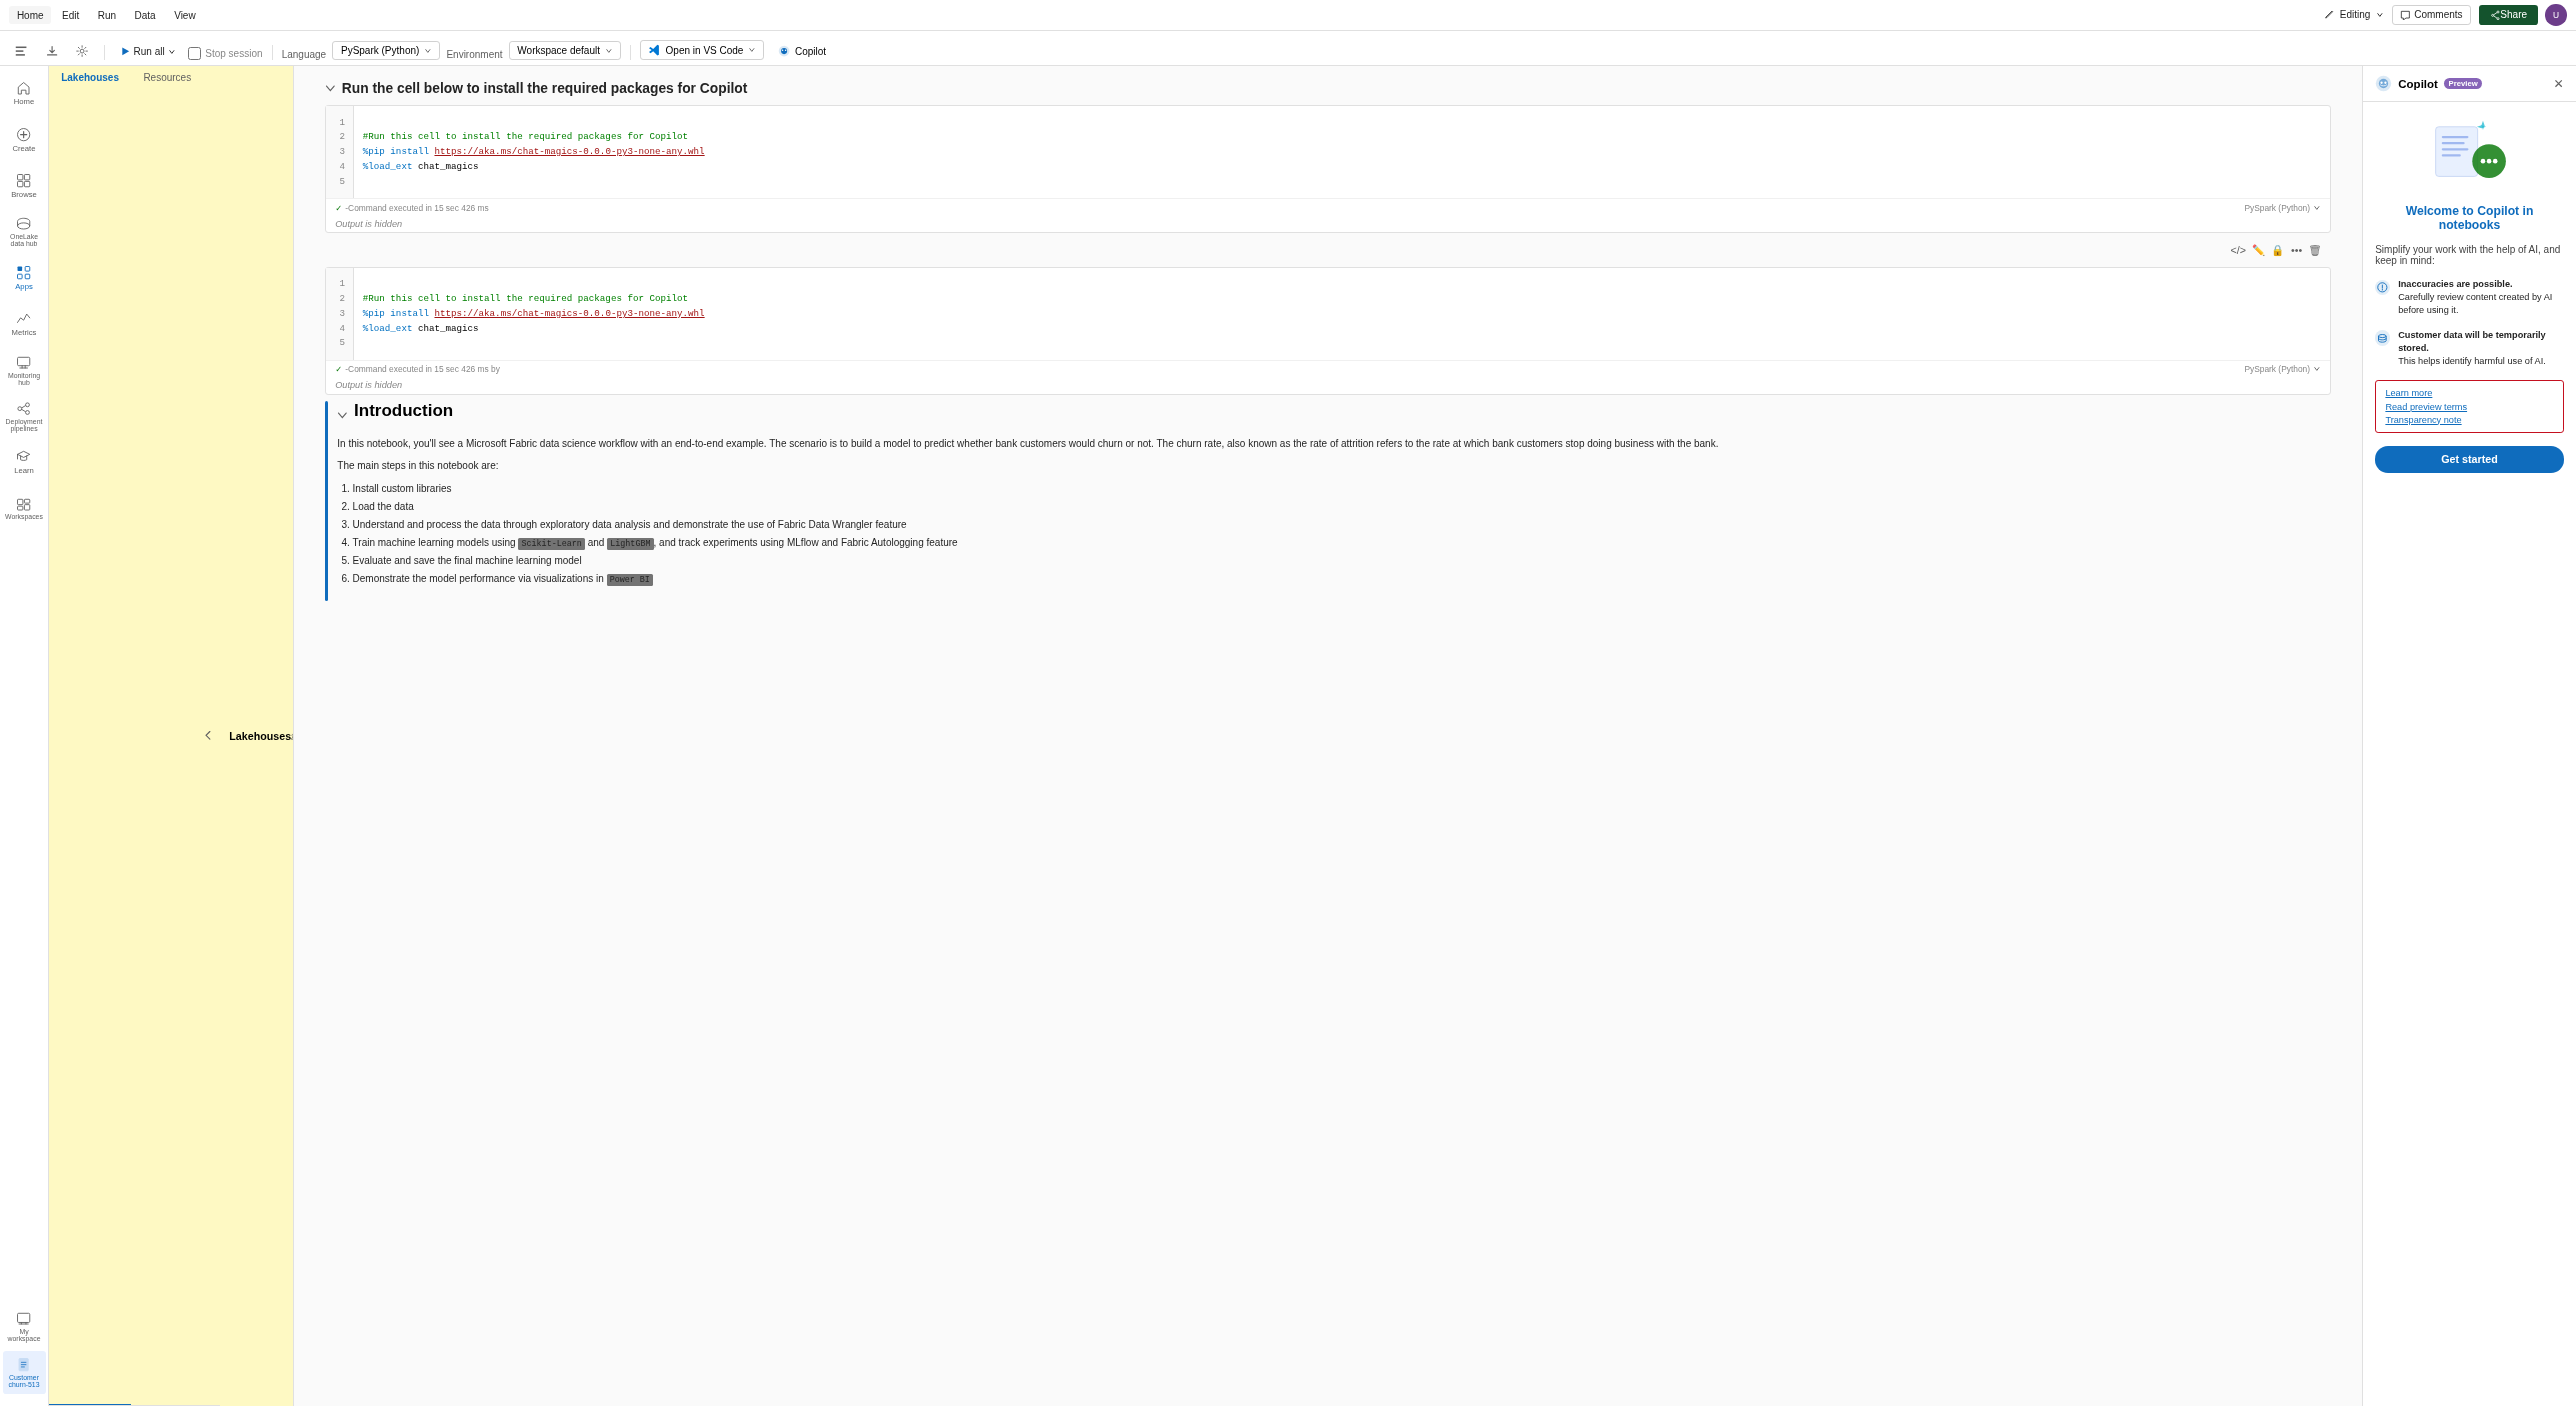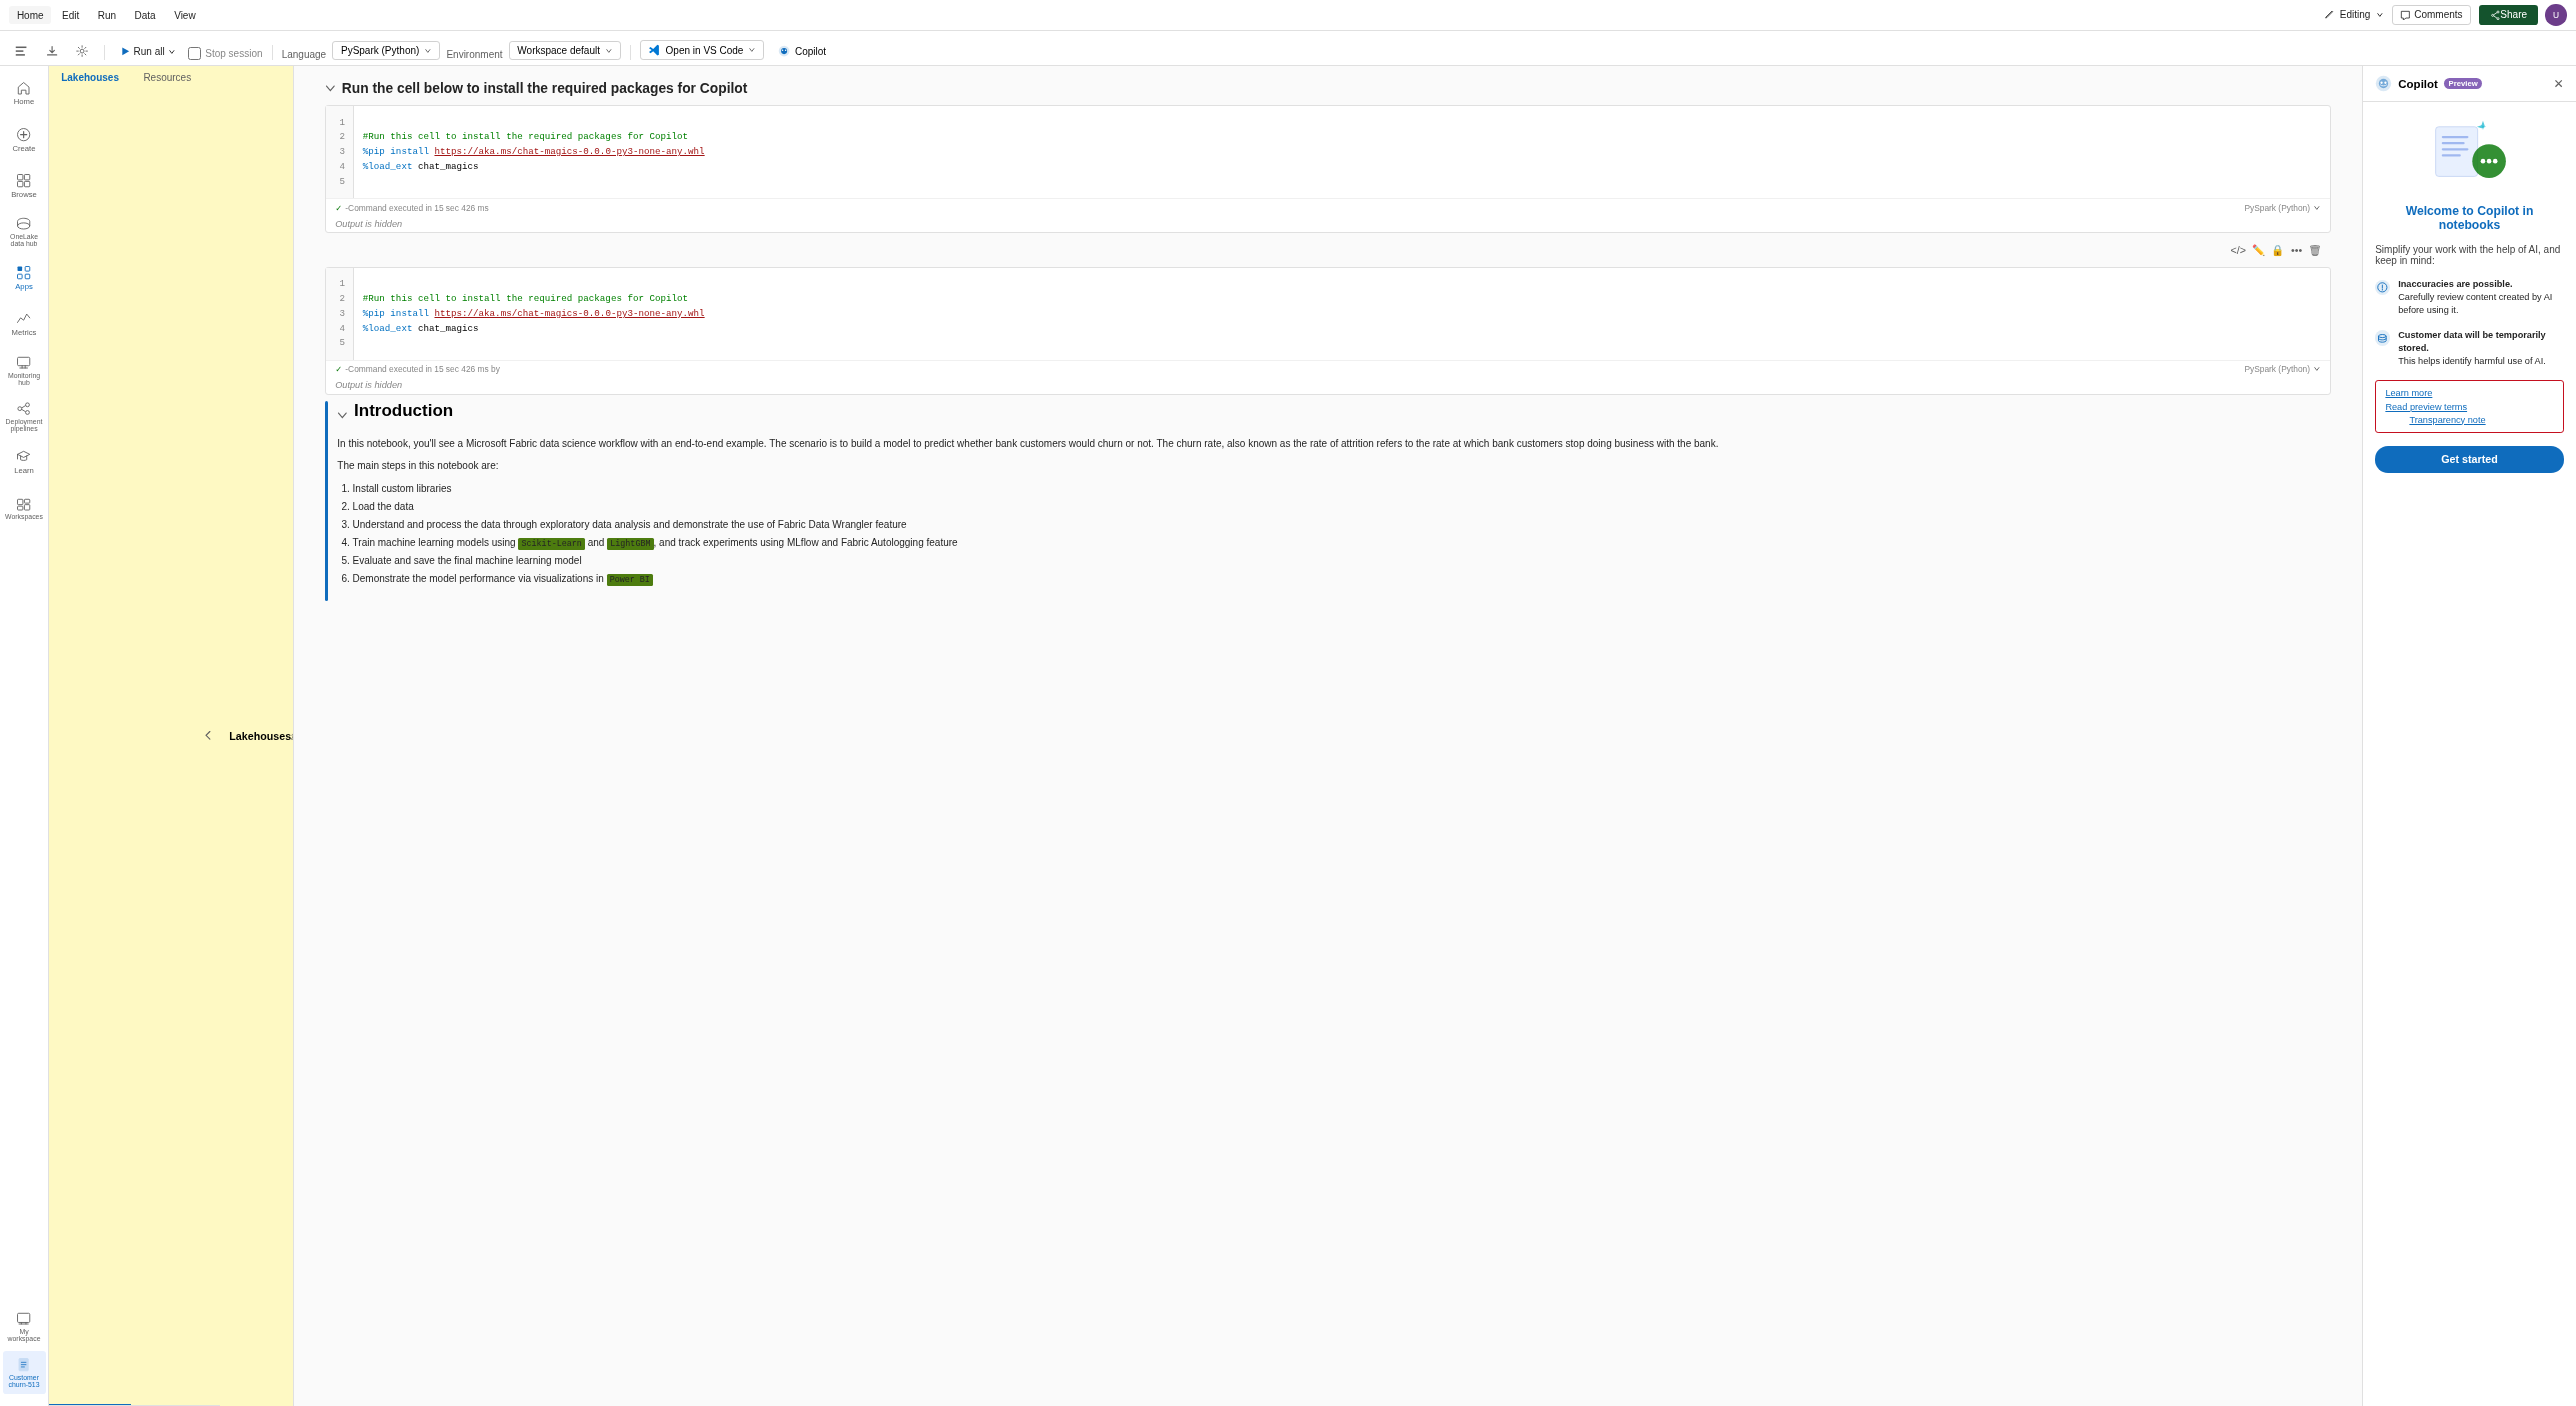--- a/index.html
+++ b/index.html
@@ -67,38 +67,38 @@
     .cell-footer-left { display: flex; align-items: center; gap: 3.1px; }
     .output-hidden { font-style: italic; font-size: 9.2px; color: #888; padding: 3.1px 9.2px; }
     .cell-toolbar { display: flex; align-items: center; gap: 6.1px; justify-content: flex-end; padding: 4.6px 9.2px; }
     .cell-tool-btn { color: #616161; cursor: pointer; font-size: 10.7px; }
 
     
     .text-section { margin-bottom: 12.2px; }
     .text-section h2 { font-size: 18.4px; font-weight: 700; margin-bottom: 9.2px; }
     .text-section p { font-size: 10px; color: #242424; line-height: 1.6; margin-bottom: 6.1px; }
     .text-section ol { padding-left: 15.3px; font-size: 10px; color: #242424; line-height: 1.8; }
-    .text-section ol li code { background: #4d7c0f; padding: 0.8px 3.1px; border-radius: 1.5px; font-family: 'Courier New', monospace; font-size: 8.4px; }
+    .text-section ol li code { background: #737373; padding: 0.8px 3.1px; border-radius: 1.5px; font-family: 'Courier New', monospace; font-size: 8.4px; }
 
     
     .copilot-panel { width: 214px; background: #fff; border-left: 0.8px solid #e0e0e0; display: flex; flex-direction: column; }
     .copilot-header { display: flex; align-items: center; justify-content: space-between; padding: 9.2px 12.2px; border-bottom: 0.8px solid #e0e0e0; }
     .copilot-title { display: flex; align-items: center; gap: 6.1px; font-size: 11.5px; font-weight: 600; }
     .copilot-badge { font-size: 7.7px; color: #fff; background: #8764b8; border-radius: 6.1px; padding: 0.8px 4.6px; }
     .copilot-body { flex: 1; overflow-y: auto; padding: 12.2px; display: flex; flex-direction: column; align-items: center; gap: 12.2px; }
     .copilot-illustration { width: 92px; height: 77px; display: flex; align-items: center; justify-content: center; }
     .copilot-welcome-title { font-size: 12.2px; font-weight: 600; color: #0f6cbd; text-align: center; }
     .copilot-subtitle { font-size: 10px; color: #424242; text-align: left; width: 100%; }
     .copilot-info-item { display: flex; align-items: flex-start; gap: 7.7px; width: 100%; }
     .copilot-info-icon { width: 15.3px; height: 15.3px; border-radius: 50%; display: flex; align-items: center; justify-content: center; font-size: 7.7px; flex-shrink: 0; margin-top: 1.5px; }
     .copilot-info-text { font-size: 9.2px; color: #242424; line-height: 1.4; }
     .copilot-info-text strong { font-weight: 600; display: block; }
     .copilot-links { border: 1.5px solid #c50f1f; border-radius: 3.1px; padding: 7.7px 9.2px; width: 100%; }
     .copilot-link { display: block; font-size: 9.2px; color: #0f6cbd; cursor: pointer; margin-bottom: 3.1px; text-decoration: underline; }
-    .copilot-link:last-child { margin-bottom: 0; margin-left: 24px; }
+    .copilot-link:last-child { margin-bottom: 0; }
     .get-started-btn { background: #0f6cbd; color: #fff; border: none; border-radius: 13px; padding: 7.7px 18.4px; font-size: 10.7px; font-weight: 600; cursor: pointer; width: 100%; }
 
     
     .check-green { color: #107c10; }
   </style>
 </head>
 <body>
 
 <div class="top-bar">
   <div class="top-bar-left">

